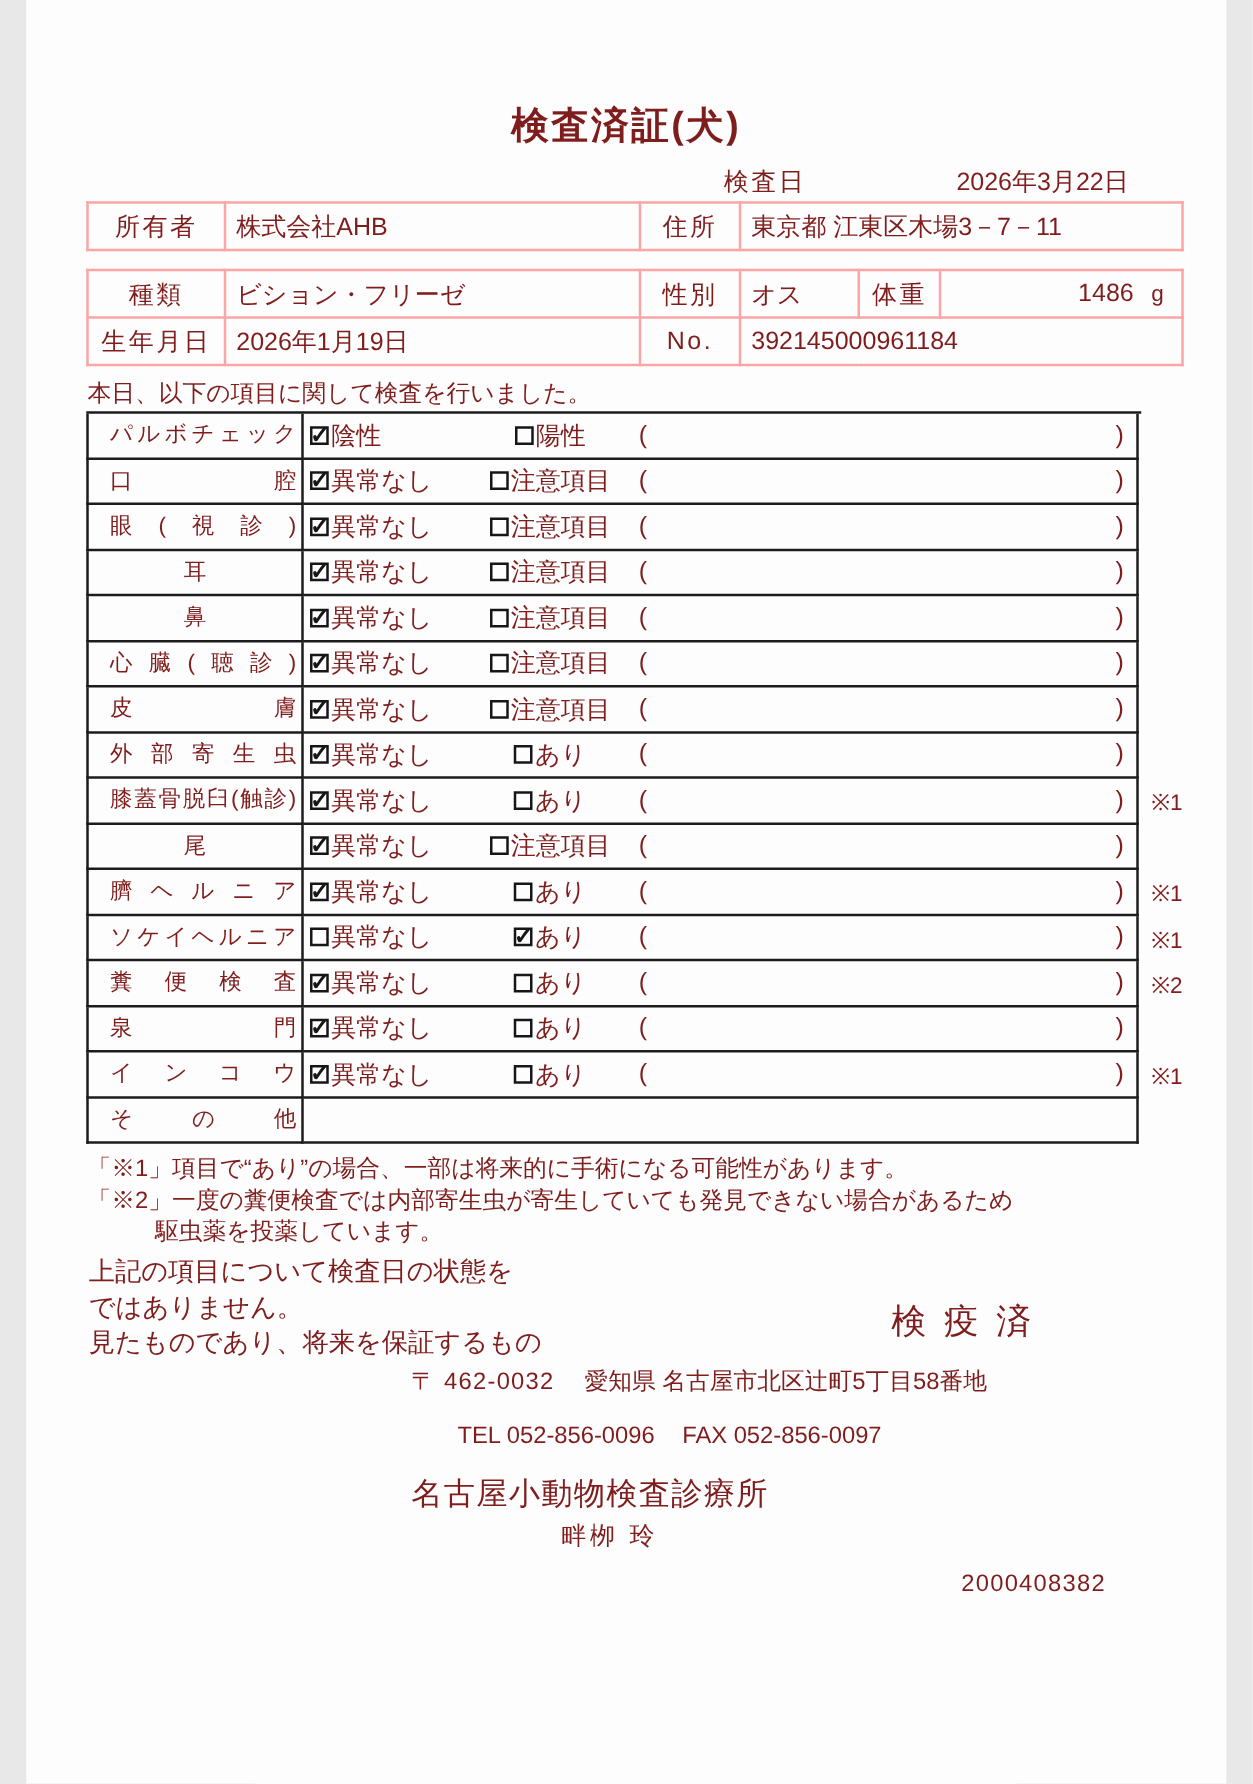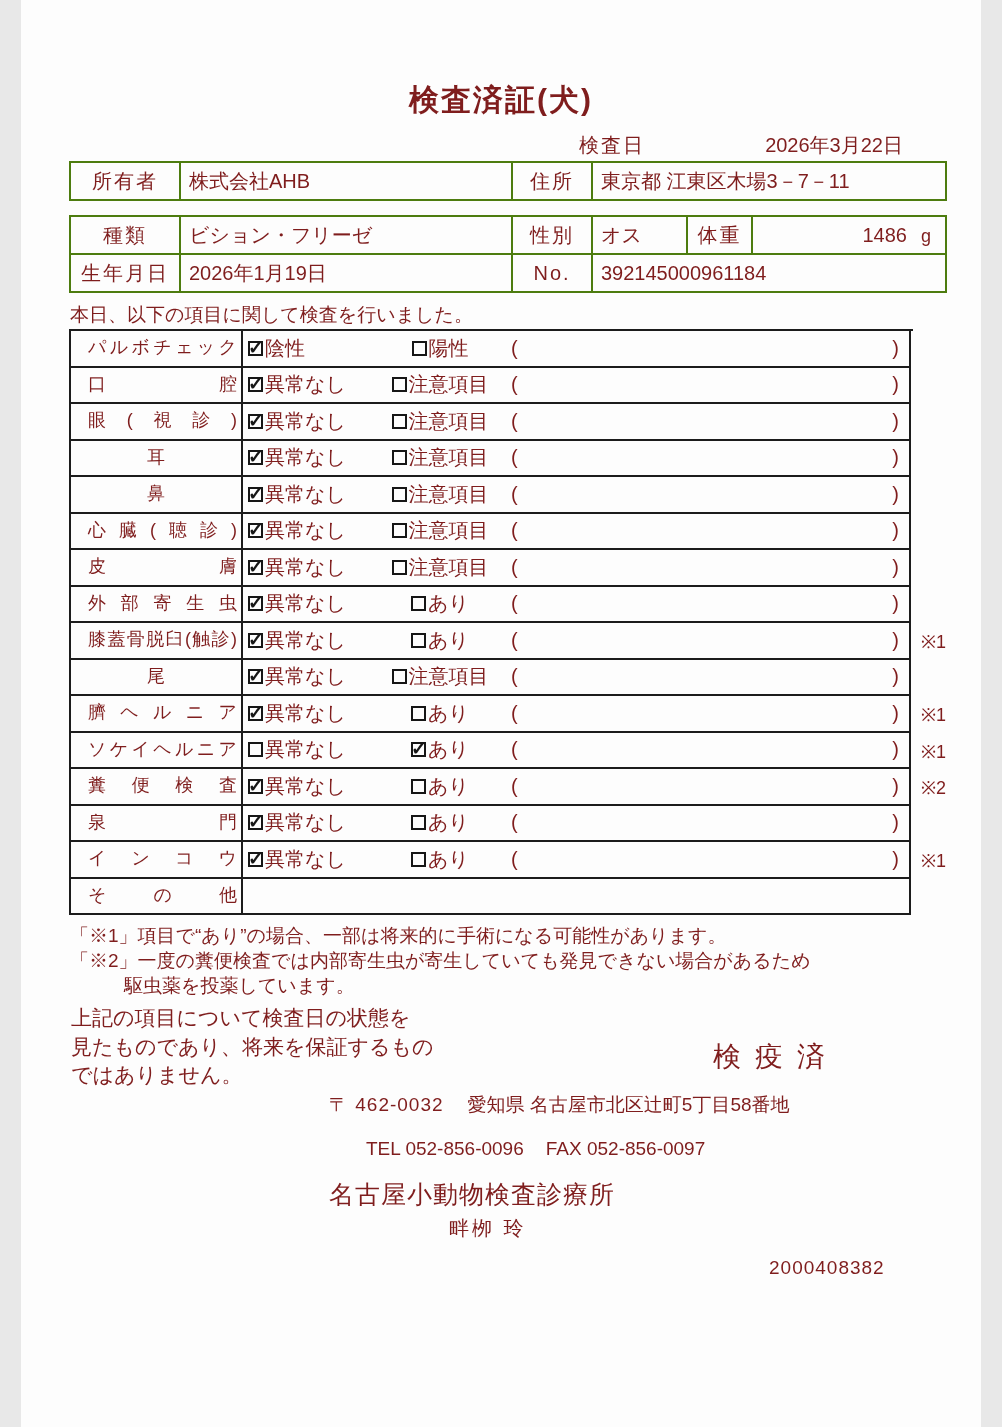--- a/index.html
+++ b/index.html
@@ -11,21 +11,21 @@
   }
   .doc-title {
     position:absolute; top:80px; left:0; width:100%;
     text-align:center; font-size:30px; font-weight:600; letter-spacing:2px;
   }
   .date-row { position:absolute; top:132px; left:0; width:100%; font-size:20px; }
   .date-label { position:absolute; left:558px; top:0; letter-spacing:2px; }
   .date-value { position:absolute; right:78px; top:0; }
 
   table.box { border-collapse:collapse; table-layout:fixed; }
-  table.box td { border:2px solid #4d7c0f; font-size:20px; padding:0 8px; height:38px; vertical-align:middle; }
+  table.box td { border:2px solid #fca5a5; font-size:20px; padding:0 8px; height:38px; vertical-align:middle; }
   td.lbl { text-align:center; letter-spacing:2px; padding:0 2px; }
   .owner-table { position:absolute; top:161px; left:48px; width:878px; }
   .info-table  { position:absolute; top:215px; left:48px; width:878px; }
   .weight-cell { text-align:right; }
   .weight-unit { display:inline-block; margin-left:14px; margin-right:6px; font-size:18px; }
   .no-lbl { font-size:18px; letter-spacing:0; }
 
   .intro-line { position:absolute; top:302px; left:49px; font-size:19px; }
 
   .exam-table { position:absolute; top:329px; left:48px; width:844px; border-top:2px solid #1c1c1c; }
@@ -367,22 +367,22 @@
     </div>
 
   <div class="footnotes">
     <div>「※1」項目で“あり”の場合、一部は将来的に手術になる可能性があります。</div>
     <div>「※2」一度の糞便検査では内部寄生虫が寄生していても発見できない場合があるため</div>
     <div class="footnote-indent">駆虫薬を投薬しています。</div>
   </div>
 
   <div class="disclaimer">
     <div>上記の項目について検査日の状態を</div>
+    <div>ではありません。</div>
     <div>見たものであり、将来を保証するもの</div>
-    <div>ではありません。</div>
   </div>
 
   <div class="stamp">検疫済</div>
 
   <div class="addr-line">
     <span class="postal">〒 462-0032</span><span>愛知県 名古屋市北区辻町5丁目58番地</span>
   </div>
 
   <div class="tel-line">
     <span>TEL 052-856-0096</span><span class="fax">FAX 052-856-0097</span>

